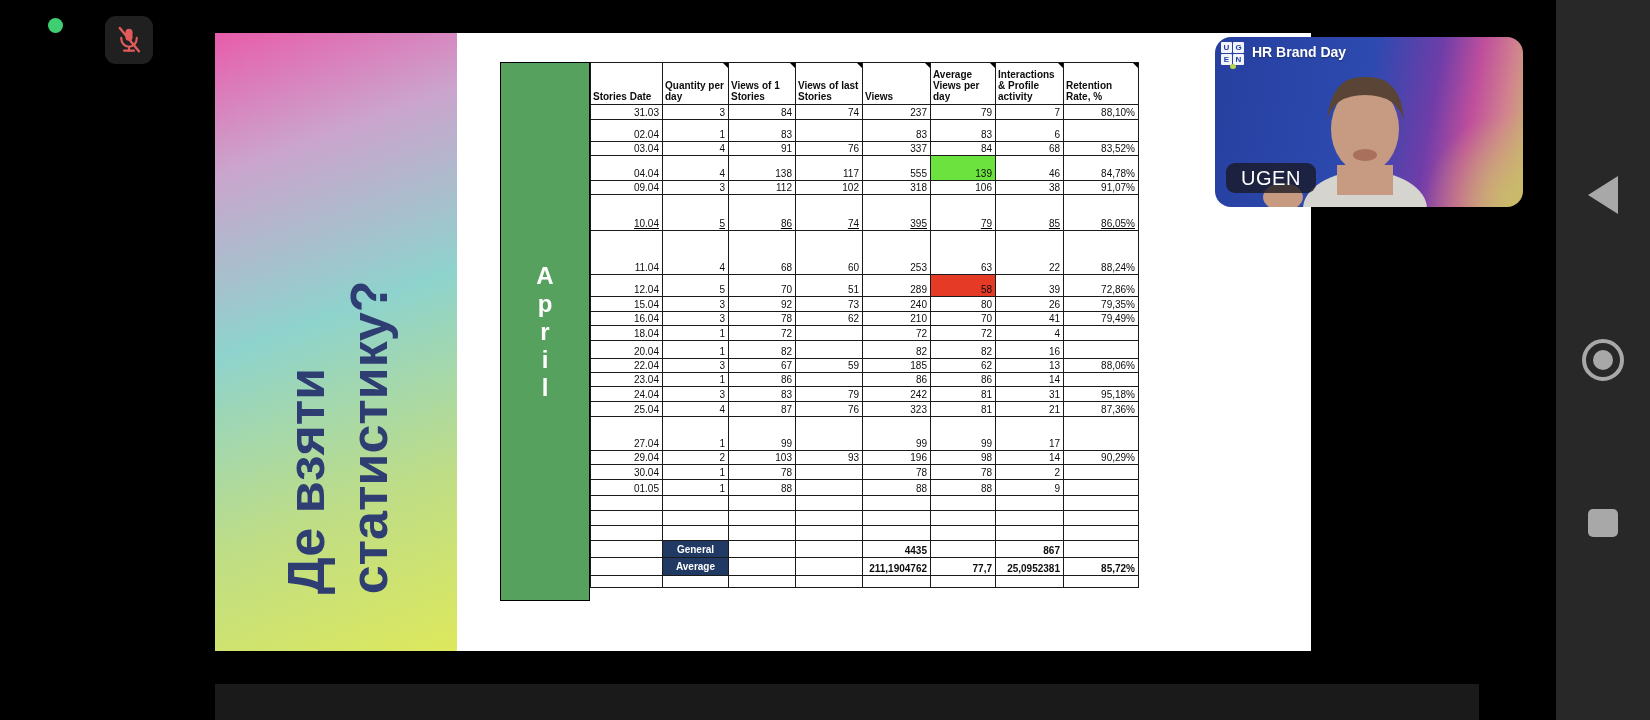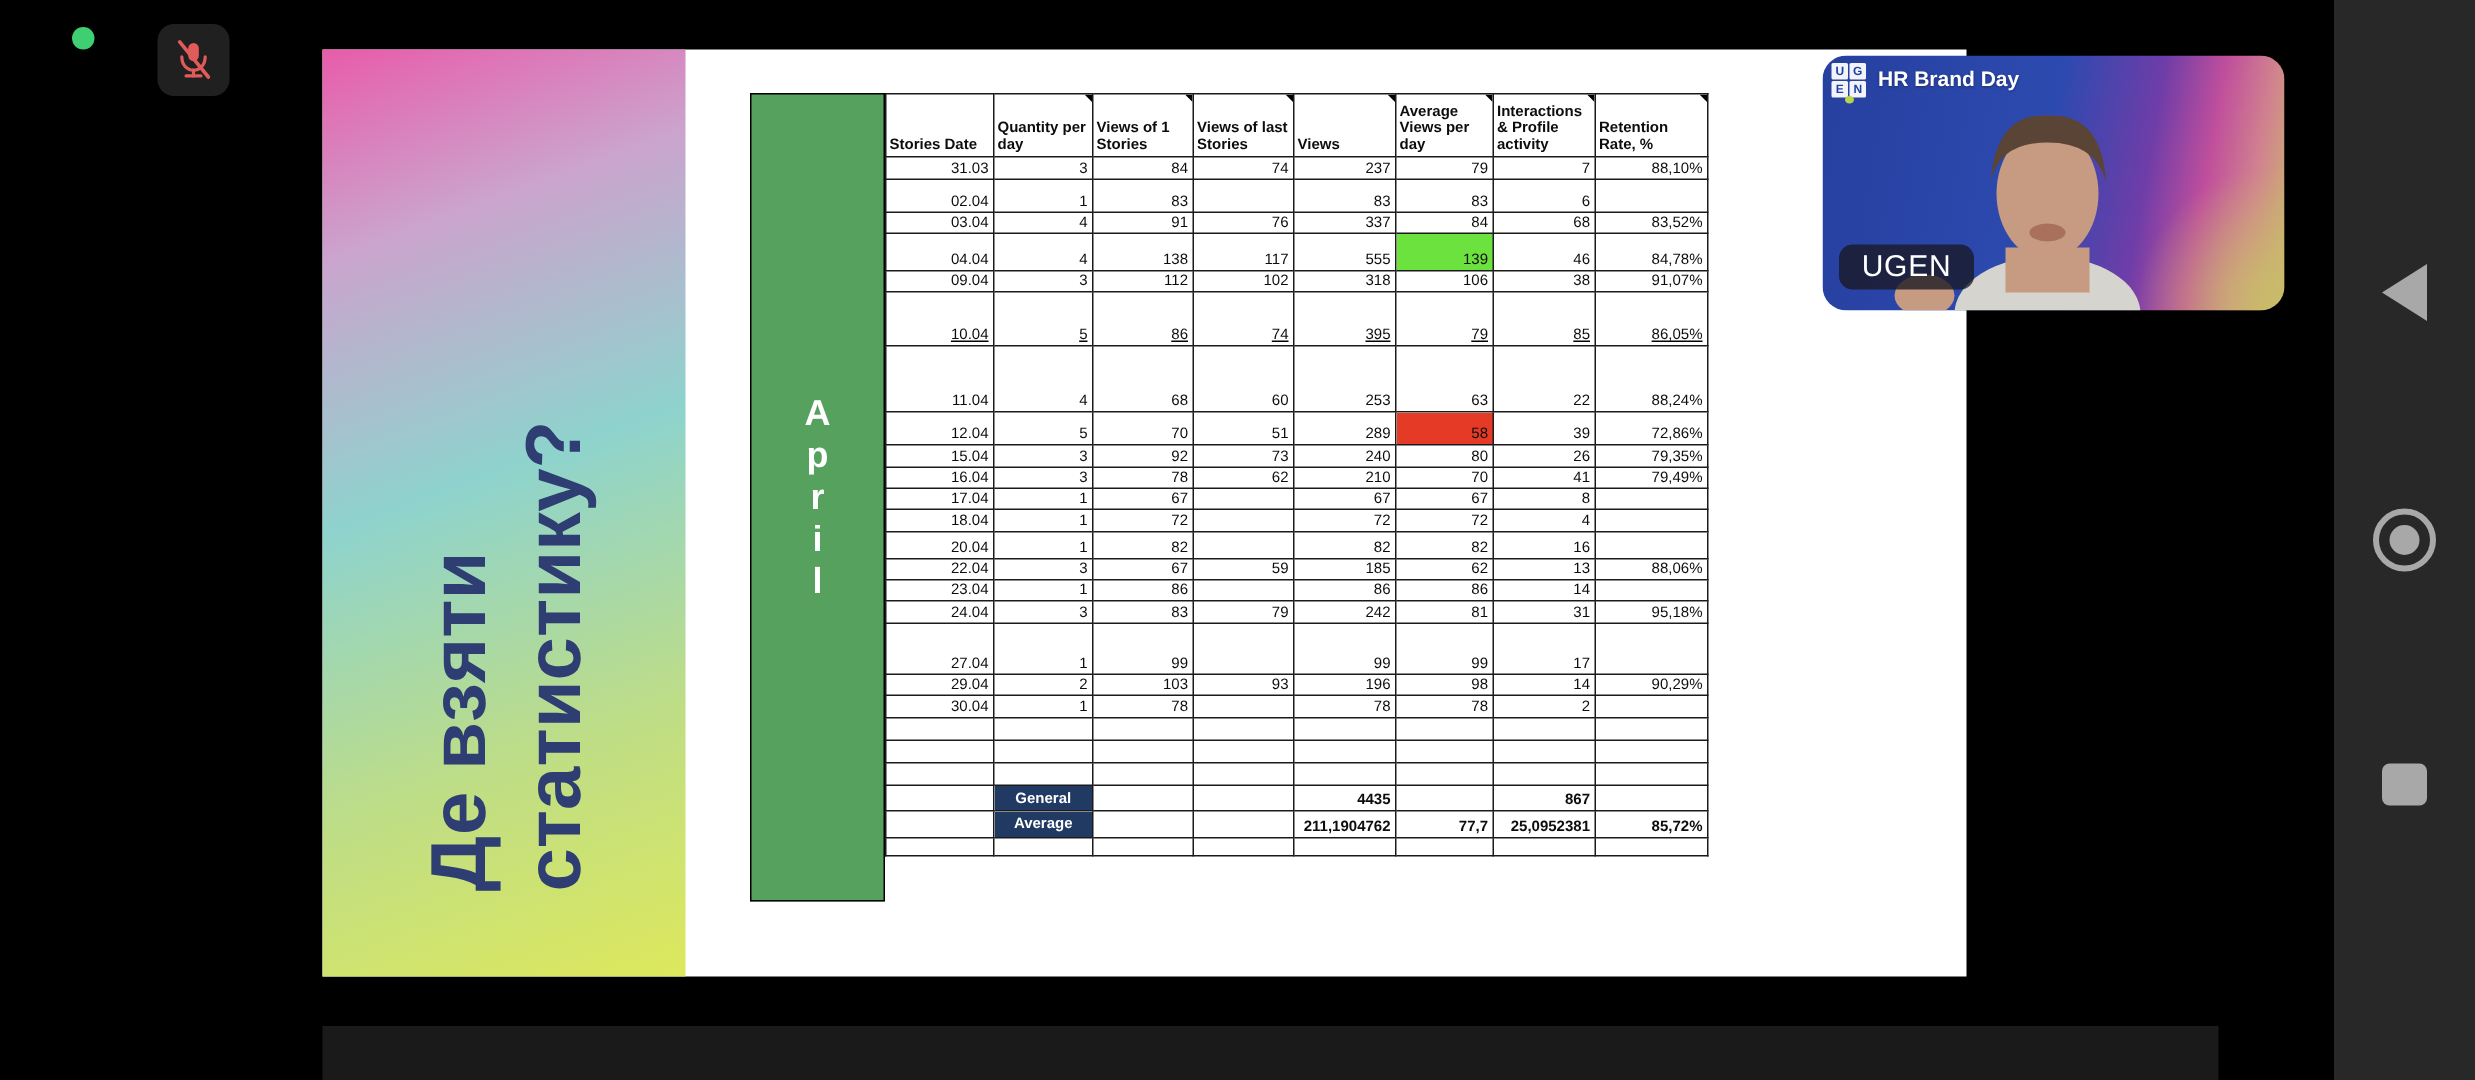--- a/index.html
+++ b/index.html
@@ -263,30 +263,20 @@
         <tr style="height: 14px;">
           <td>16.04</td>
           <td>3</td>
           <td>78</td>
           <td>62</td>
           <td>210</td>
           <td>70</td>
           <td>41</td>
           <td>79,49%</td>
         </tr>
-        <tr style="height: 14px;">
-          <td>17.04</td>
-          <td>1</td>
-          <td>67</td>
-          <td></td>
-          <td>67</td>
-          <td>67</td>
-          <td>8</td>
-          <td></td>
-        </tr>
         <tr style="height: 15px;">
           <td>18.04</td>
           <td>1</td>
           <td>72</td>
           <td></td>
           <td>72</td>
           <td>72</td>
           <td>4</td>
           <td></td>
         </tr>
@@ -322,20 +312,30 @@
         </tr>
         <tr style="height: 15px;">
           <td>24.04</td>
           <td>3</td>
           <td>83</td>
           <td>79</td>
           <td>242</td>
           <td>81</td>
           <td>31</td>
           <td>95,18%</td>
+        </tr>
+        <tr style="height: 15px;">
+          <td>25.04</td>
+          <td>4</td>
+          <td>87</td>
+          <td>76</td>
+          <td>323</td>
+          <td>81</td>
+          <td>21</td>
+          <td>87,36%</td>
         </tr>
         <tr style="height: 34px;">
           <td>27.04</td>
           <td>1</td>
           <td>99</td>
           <td></td>
           <td>99</td>
           <td>99</td>
           <td>17</td>
           <td></td>
@@ -351,20 +351,30 @@
           <td>90,29%</td>
         </tr>
         <tr style="height: 15px;">
           <td>30.04</td>
           <td>1</td>
           <td>78</td>
           <td></td>
           <td>78</td>
           <td>78</td>
           <td>2</td>
+          <td></td>
+        </tr>
+        <tr style="height: 16px;">
+          <td>01.05</td>
+          <td>1</td>
+          <td>88</td>
+          <td></td>
+          <td>88</td>
+          <td>88</td>
+          <td>9</td>
           <td></td>
         </tr>
         <tr style="height: 15px;">
           <td></td>
           <td></td>
           <td></td>
           <td></td>
           <td></td>
           <td></td>
           <td></td>

